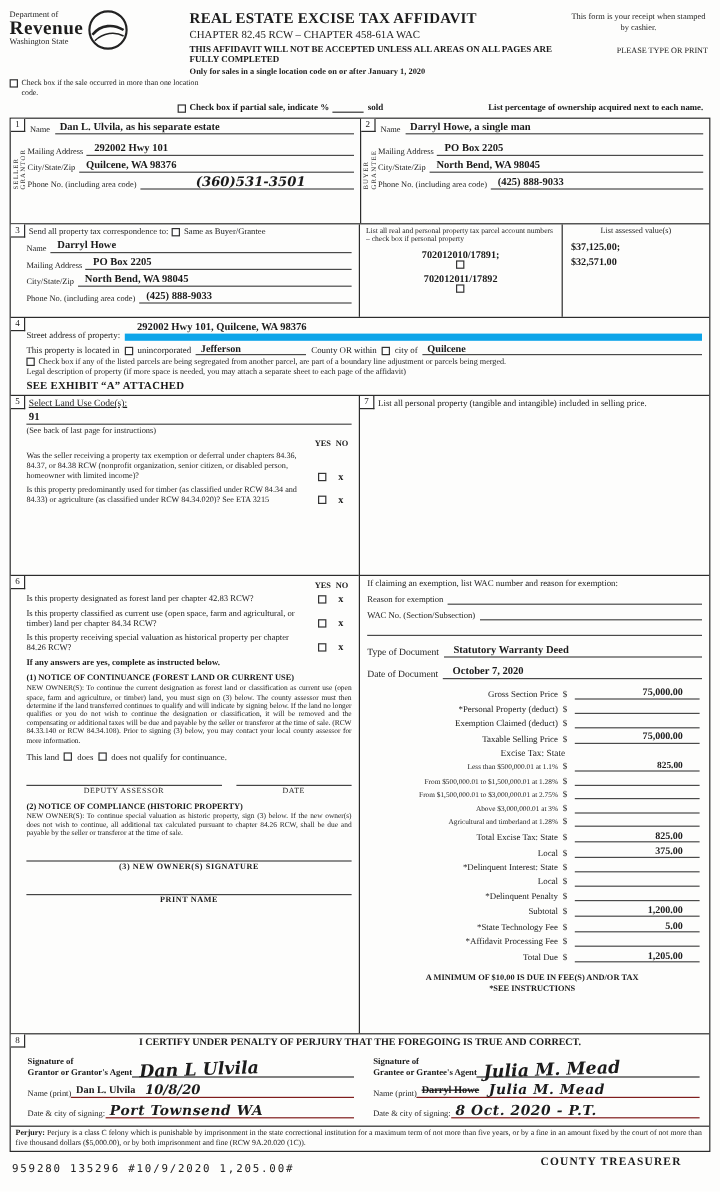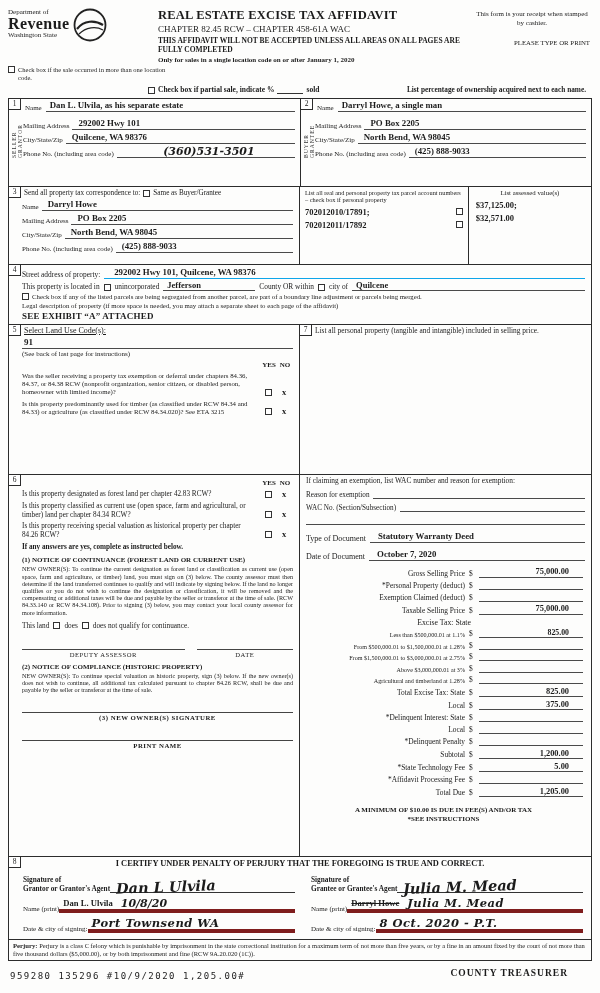--- a/index.html
+++ b/index.html
@@ -50,31 +50,31 @@
   .frow{display:flex;align-items:flex-end;gap:3px;min-height:14px;}
   .frow .val{flex:1;border-bottom:1px solid #4a4a4a;padding-left:6px;line-height:11px;}
   .frow .hand{font-size:11px;text-align:center;}
 
   
   .sec3{display:flex;border-bottom:1px solid #2c2c2c;min-height:78px;}
   .s3left{width:50%;position:relative;padding:1px 6px 4px 13px;border-right:1px solid #2c2c2c;}
   .sendrow{font-size:7.2px;display:flex;align-items:center;gap:3px;padding:1px 0 0 2px;white-space:nowrap;}
   .s3mid{width:29%;border-right:1px solid #2c2c2c;padding:2px 5px;}
   .parcelhdr{font-size:6.3px;line-height:7.3px;}
-  .parcelrow{display:flex;align-items:center;margin-top:3px;}
+  .parcelrow{display:flex;align-items:center;margin-top:3px;flex-direction:column;}
   .parcelrow .val{flex:1;font-size:8.5px;}
   .s3right{width:21%;padding:2px 5px;}
   .assessedhdr{font-size:6.8px;text-align:center;line-height:7.6px;}
   .assessedval{font-size:8.5px;font-weight:bold;margin-top:3px;padding-left:2px;}
 
   
   .sec4{position:relative;border-bottom:1px solid #2c2c2c;padding:1px 6px 3px 13px;min-height:54px;}
   .s4row{display:flex;align-items:flex-end;gap:4px;margin-top:1px;}
   .t75{font-size:7.4px;white-space:nowrap;}
-  .streetval{flex:1;font-weight:bold;font-size:8.8px;border-bottom:1px solid #0ea5e9;padding-left:10px;line-height:11px;}
+  .streetval{flex:1;font-weight:bold;font-size:8.8px;border-bottom:6px solid #0ea5e9;padding-left:10px;line-height:11px;}
   .uval{font-weight:bold;font-size:8.5px;border-bottom:1px solid #4a4a4a;min-width:92px;padding:0 4px;line-height:10px;}
   .uval.grow{flex:1;}
   .smline{font-size:6.8px;margin-top:2px;display:flex;gap:3px;align-items:flex-start;}
   .legal{font-size:6.8px;margin-top:2px;}
   .exhibit{font-size:9px;font-weight:bold;margin-top:2px;letter-spacing:.2px;}
 
   
   .maincols{display:flex;border-bottom:1px solid #2c2c2c;height:532px;}
   .leftcol{width:50%;border-right:1px solid #2c2c2c;display:flex;flex-direction:column;}
   .rightcol{width:50%;display:flex;flex-direction:column;}
@@ -135,30 +135,30 @@
   .s8head{display:flex;}
   .certify{flex:1;text-align:center;font-weight:bold;font-size:8.4px;padding:2px 0 1px 0;}
   .s8cols{display:flex;gap:16px;padding:2px 8px 6px 14px;}
   .s8col{flex:1;min-width:0;}
   .sig8{display:flex;align-items:flex-end;}
   .siglab{font-size:7.3px;font-weight:bold;line-height:8.3px;white-space:nowrap;}
   .sigarea{flex:1;border-bottom:1.2px solid #333;height:22px;position:relative;}
   .bigsig{position:absolute;left:6px;bottom:-3px;font-family:"DejaVu Serif",serif;font-style:italic;font-weight:700;font-size:14.5px;transform:rotate(-2deg);white-space:nowrap;}
   .nprow{display:flex;align-items:flex-end;margin-top:5px;}
   .nprow .lbl{font-size:7px;}
-  .npline{flex:1;border-bottom:4px solid #7f1d1d;display:flex;align-items:flex-end;gap:8px;padding:0 4px;line-height:11px;min-height:12px;text-align:right;}
+  .npline{flex:1;border-bottom:1px solid #7f1d1d;display:flex;align-items:flex-end;gap:8px;padding:0 4px;line-height:11px;min-height:12px;text-align:right;}
   .npname{font-weight:bold;font-size:8.6px;white-space:nowrap;}
   .struck{text-decoration:line-through;}
   .hand-sm{font-size:11px;}
   .hand-lg{font-size:11.5px;letter-spacing:.5px;}
 
   .perjury{border-top:none;padding:2px 4px 3px 4px;font-size:6.5px;line-height:7.5px;}
   .pjlabel{font-weight:bold;font-size:6.7px;}
 
-  .footrow{display:flex;align-items:center;margin-top:4px;padding:0 24px 0 2px;}
+  .footrow{display:flex;align-items:flex-start;margin-top:4px;padding:0 24px 0 2px;}
   .stamp{font-family:"DejaVu Sans Mono",monospace;font-size:9px;letter-spacing:1.5px;color:#222;margin-top:6px;}
   .treasurer{flex:1;text-align:right;font-weight:bold;font-size:9.5px;letter-spacing:1px;}
 </style>
 </head>
 <body>
 
 <div class="page">
 
   <div class="hdr">
     <div class="logo">
@@ -439,21 +439,21 @@
             <span class="val">Statutory Warranty Deed</span>
           </div>
           <div class="docrow">
             <span class="lbl9">Date of Document</span>
             <span class="val">October 7, 2020</span>
           </div>
         </div>
 
         <div class="taxtable">
           <div class="trow n">
-            <span class="tl">Gross Selling Price</span>
+            <span class="tl">Gross Section Price</span>
             <span class="td">$</span>
             <span class="tv">75,000.00</span>
           </div>
           <div class="trow n">
             <span class="tl">*Personal Property (deduct)</span>
             <span class="td">$</span>
             <span class="tv"></span>
           </div>
           <div class="trow n">
             <span class="tl">Exemption Claimed (deduct)</span>

